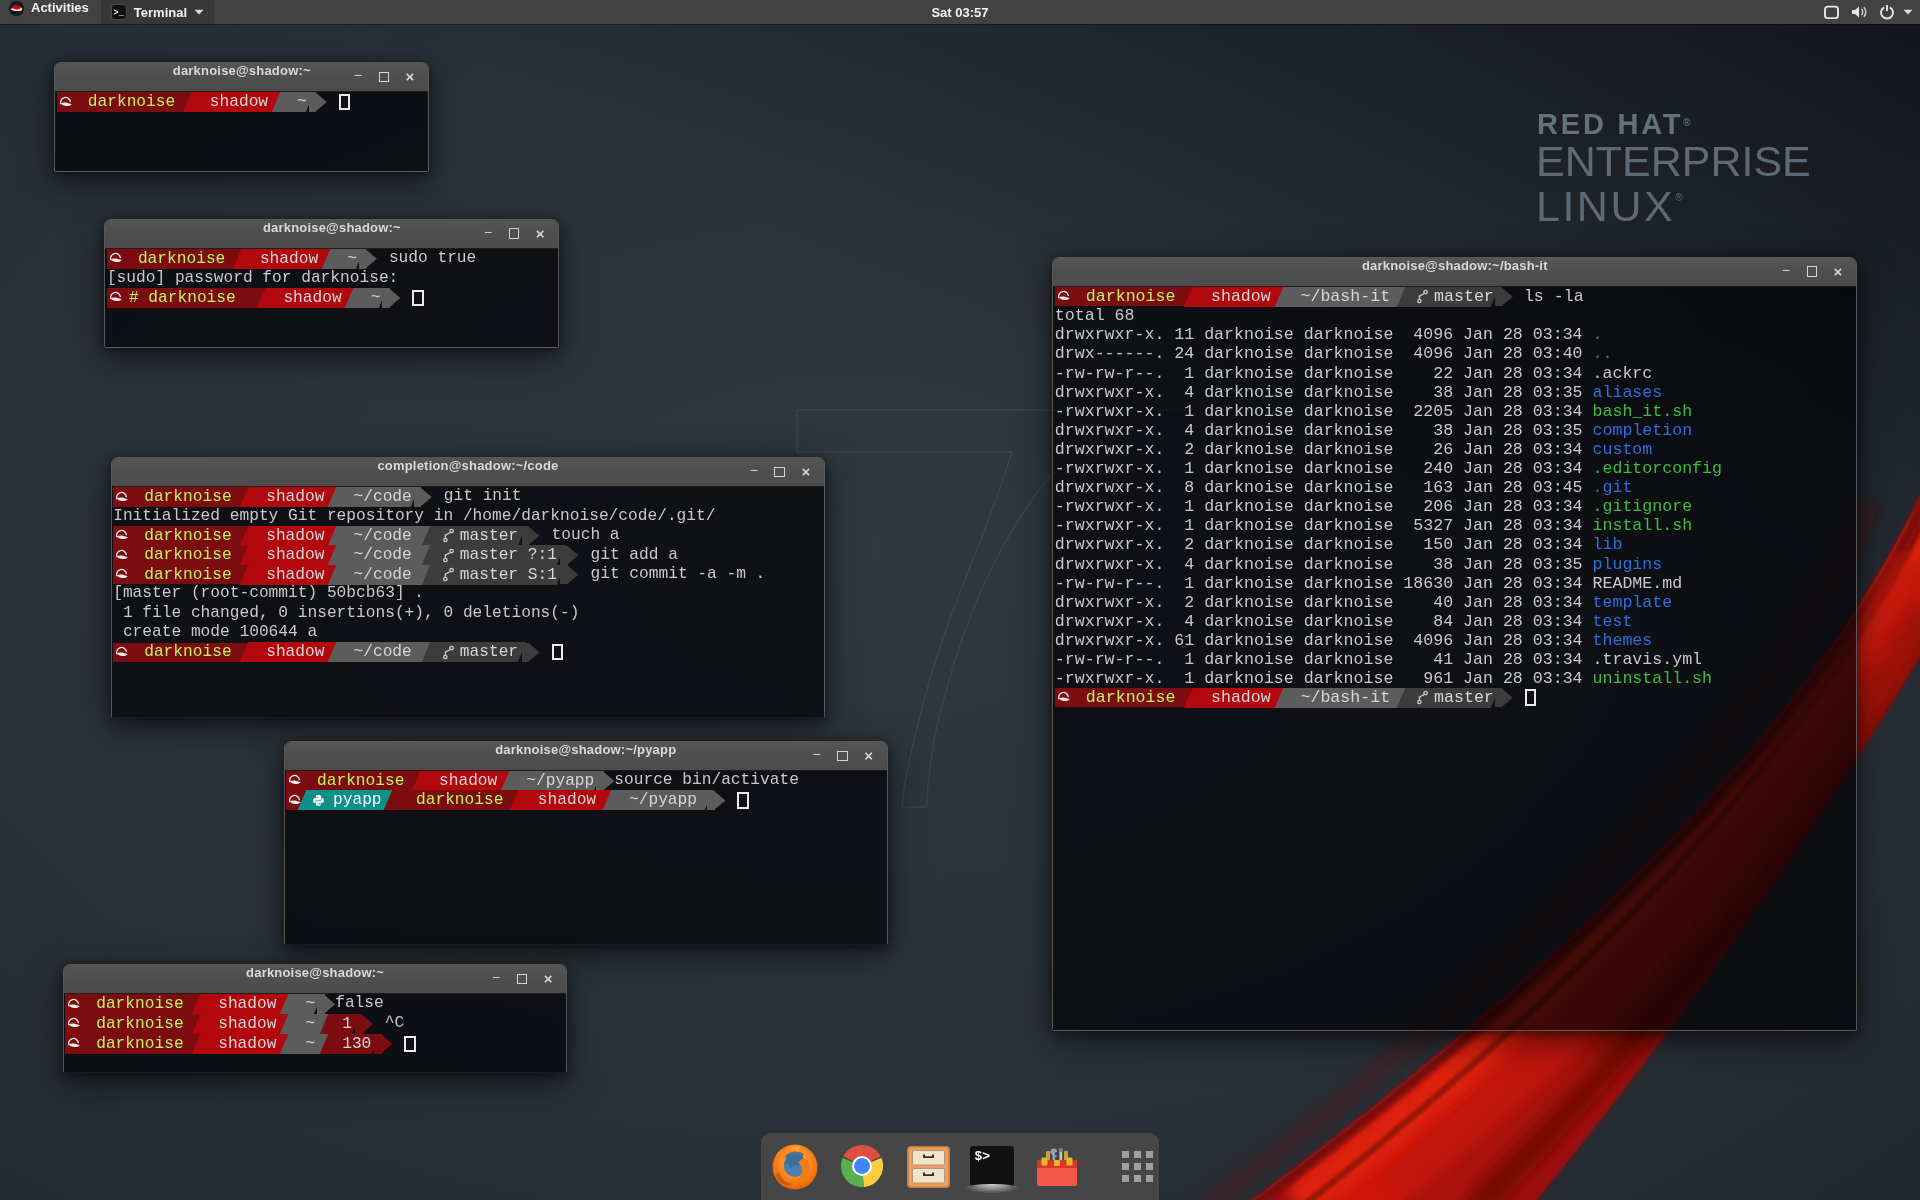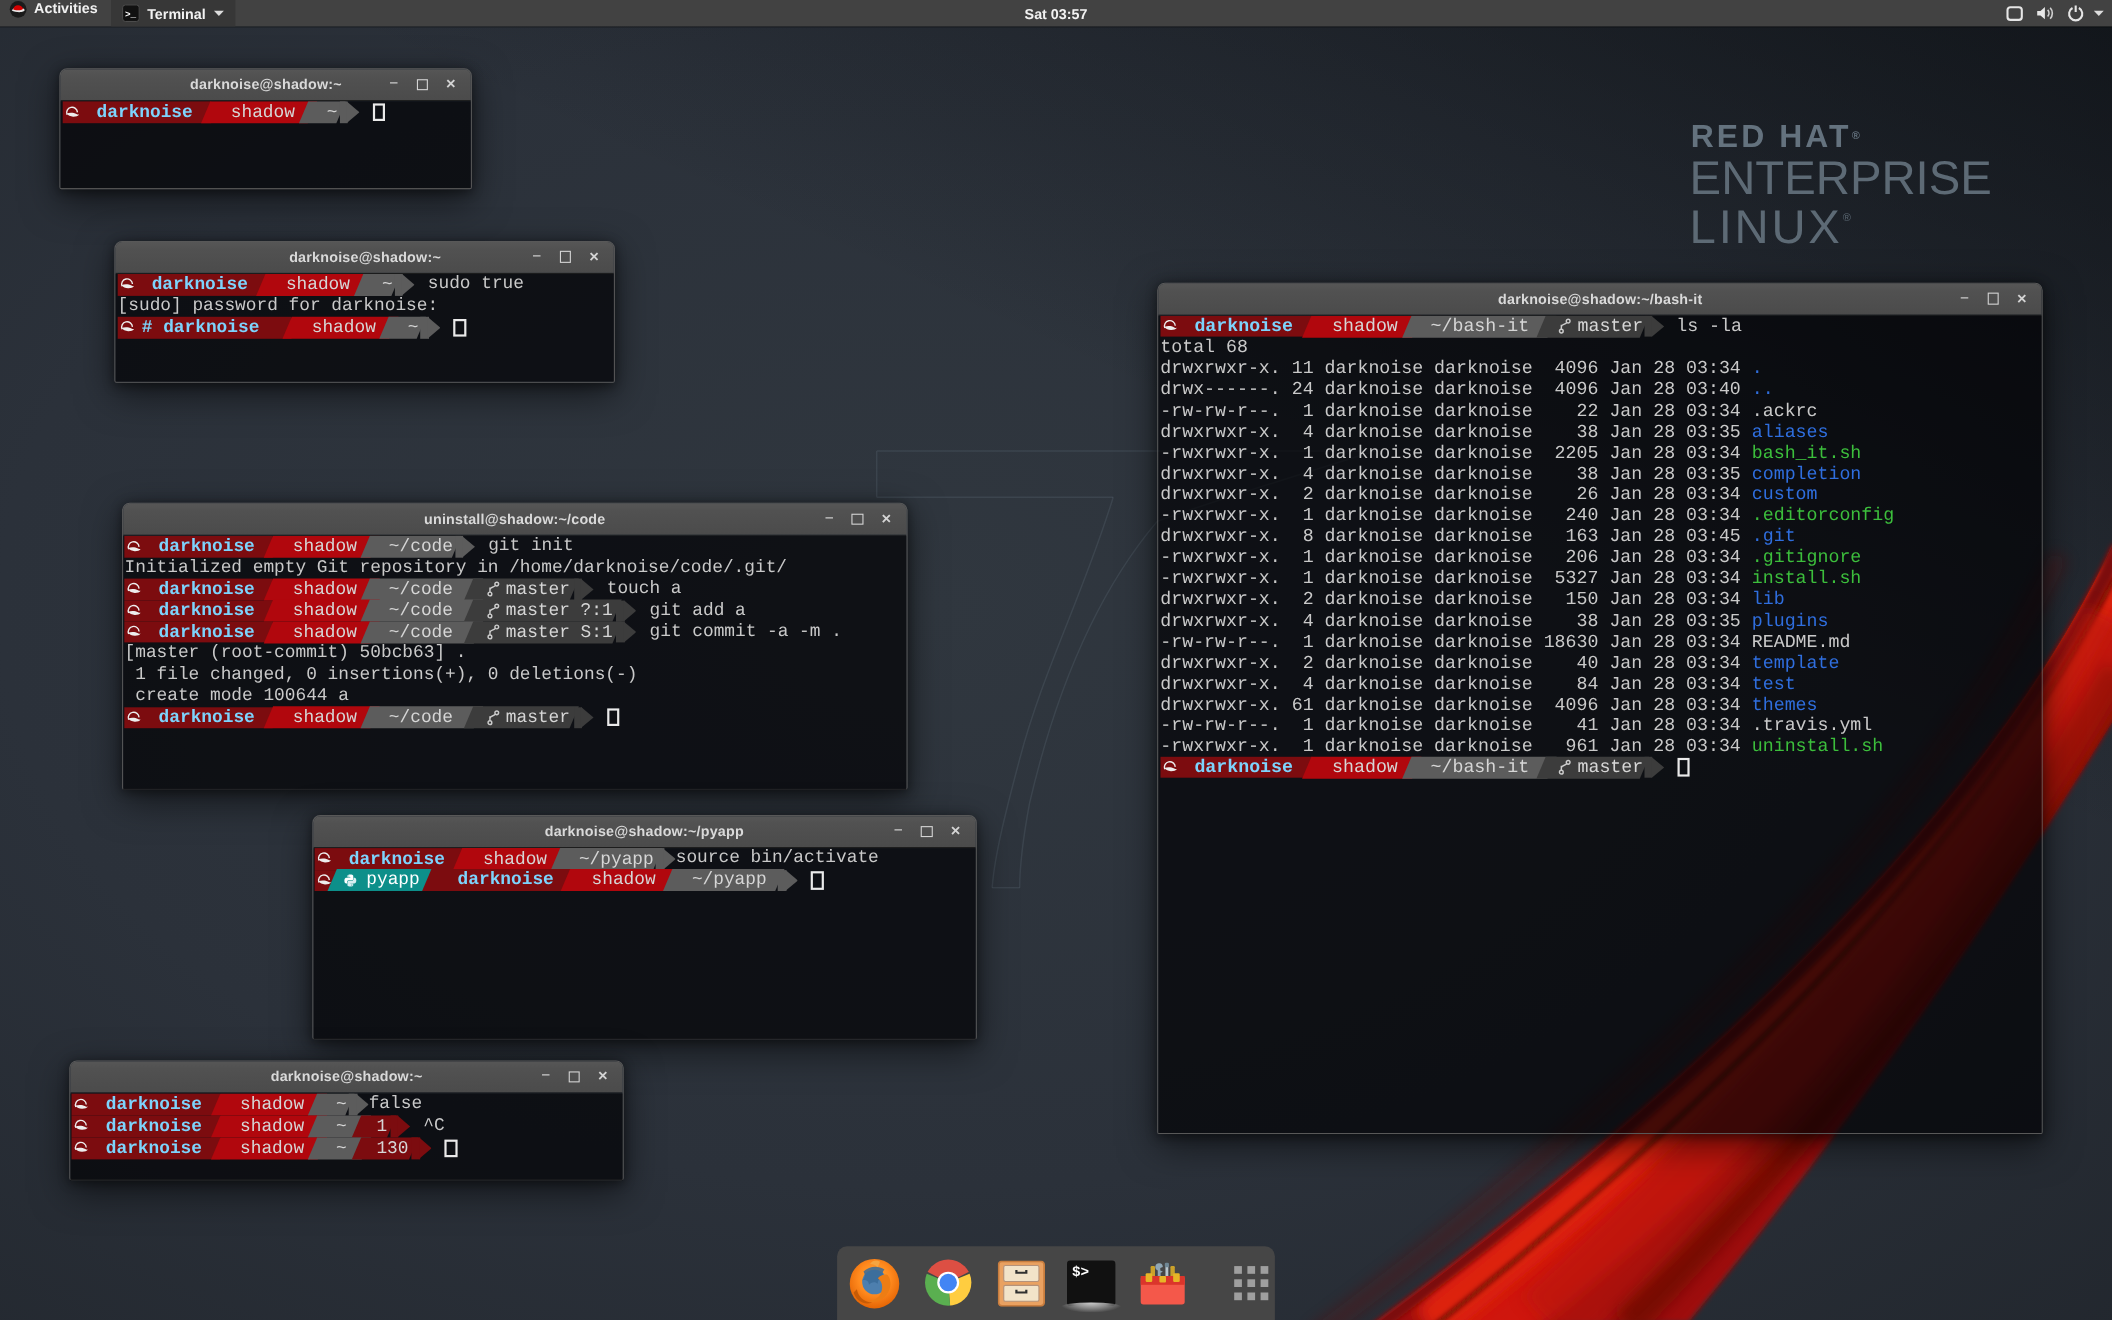--- a/index.html
+++ b/index.html
@@ -12,39 +12,39 @@
  display:flex;align-items:center;justify-content:space-between;z-index:50;color:#eee}
 .pl{display:flex;align-items:flex-start;height:100%}
 .pb{font-weight:bold;font-size:13px;color:#f2f2f2}
 .papp{display:flex;align-items:center;height:100%;padding:0 10px;margin-left:12px;background:#373737}
 .pc{position:absolute;left:0;right:0;text-align:center;pointer-events:none}
 .pr{display:flex;align-items:center;margin-right:7px}
 .win{position:absolute;border:1px solid #585858;border-radius:7px 7px 2px 2px;
  box-shadow:0 10px 34px rgba(0,0,0,0.55),0 2px 10px rgba(0,0,0,0.45);z-index:10}
 .tb{height:28px;background:linear-gradient(180deg,#565656 0%,#515151 25%,#4b4b4b 100%);
  border-radius:6px 6px 0 0;border-bottom:1px solid #1d1d1d;position:relative;
- display:flex;align-items:center;justify-content:center}
+ display:flex;justify-content:center}
 .tt{font-weight:bold;font-size:13px;color:#d9d9d9;letter-spacing:0.2px}
 .btns{position:absolute;right:14px;top:0;height:100%;display:flex;align-items:center;gap:16.5px;color:#d4d4d4}
 .bmin{font-size:14px;line-height:10px;margin-top:-4px}
 .bmax{width:8.5px;height:8.5px;border:1.4px solid #d4d4d4}
 .bcls{font-size:15px;font-weight:bold}
 .tc{position:relative;background:rgba(2,2,4,0.70);height:calc(100% - 29px);overflow:hidden;
  font-family:"Liberation Mono",monospace;font-size:16.2px;color:#c9c9c9;padding:0.5px 0 0 1.5px}
 .w6 .tc{font-size:16.6px}
 .r{white-space:pre}
 .p{display:flex;align-items:stretch}
 .s{position:relative;display:inline-flex;align-items:center;box-sizing:border-box;white-space:pre}
 .s::before{content:"";position:absolute;top:-0.3px;bottom:-0.3px;left:-4.6px;right:-4.6px;
  background:var(--c);transform:skewX(-23deg)}
 .s:has(+ .tip)::before{right:6px}
 .s:has(+ .tip)::after{content:"";position:absolute;top:0;bottom:0;right:-0.5px;width:7.5px;background:var(--c)}
 .s.f{background:var(--c)}
 .s.f::before{content:none}
-.s b{font-weight:bold;color:#7dd3fc;position:relative}
+.s b{font-weight:normal;color:#bef264;position:relative}
 .s svg{position:relative}
 .s .t{position:relative}
 .s{color:#d6d6d6}
 .fed{margin-left:2px}
 .tip{position:relative;width:11px;flex:none}
 .tip::before{content:"";position:absolute;top:0;bottom:0;left:-0.5px;width:11.5px;
  background:var(--c);clip-path:polygon(0 0,100% 50%,0 100%)}
 .c{color:#c9c9c9;white-space:pre}
 .cur{width:11.6px;height:16.5px;border:2px solid #eaeaea;box-sizing:border-box;align-self:center;flex:none}
 .B{color:#2f6ede}
@@ -199,21 +199,21 @@
             </svg><b style="margin-left:7px"># darknoise</b></span>
           <span class="s " style="--c:#b1070d;width:88.3px;padding-left:18.0px"><span class="t">shadow</span></span>
           <span class="s " style="--c:#5c5c5c;width:35.7px;padding-left:17.0px"><span class="t">~</span></span>
           <span class="tip" style="--c:#5c5c5c"></span>
           <span class="cur" style="margin-left:12px"></span>
         </div>
       </div>
     </div>
     <div class="win " style="left:110.7px;top:456.9px;width:712.5px;height:259.3px">
       <div class="tb">
-        <span class="tt">uninstall@shadow:~/code</span>
+        <span class="tt">completion@shadow:~/code</span>
         <span class="btns">
           <span class="bmin">−</span>
           <span class="bmax"></span>
           <span class="bcls">×</span>
         </span>
       </div>
       <div class="tc">
         <div class="p" style="height:19.40px">
           <span class="s f" style="--c:#7c0c0f;width:135.0px"><svg class="fed" width="13" height="13" viewBox="0 0 14 14">
               <path d="M2.1 8.9 A5.3 5.3 0 1 1 12.3 6.6" fill="none" stroke="#ededed" stroke-width="1.35"></path>

